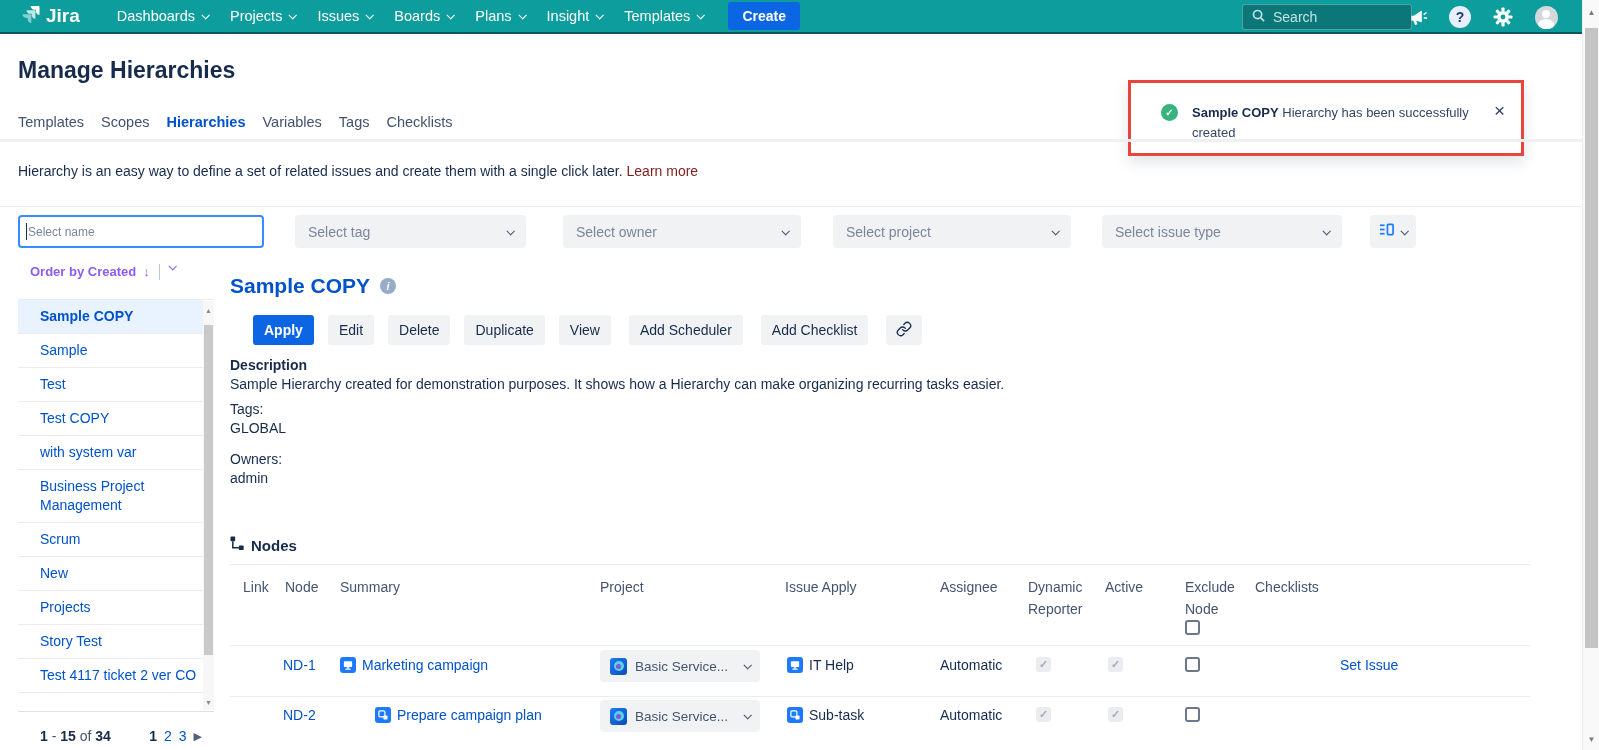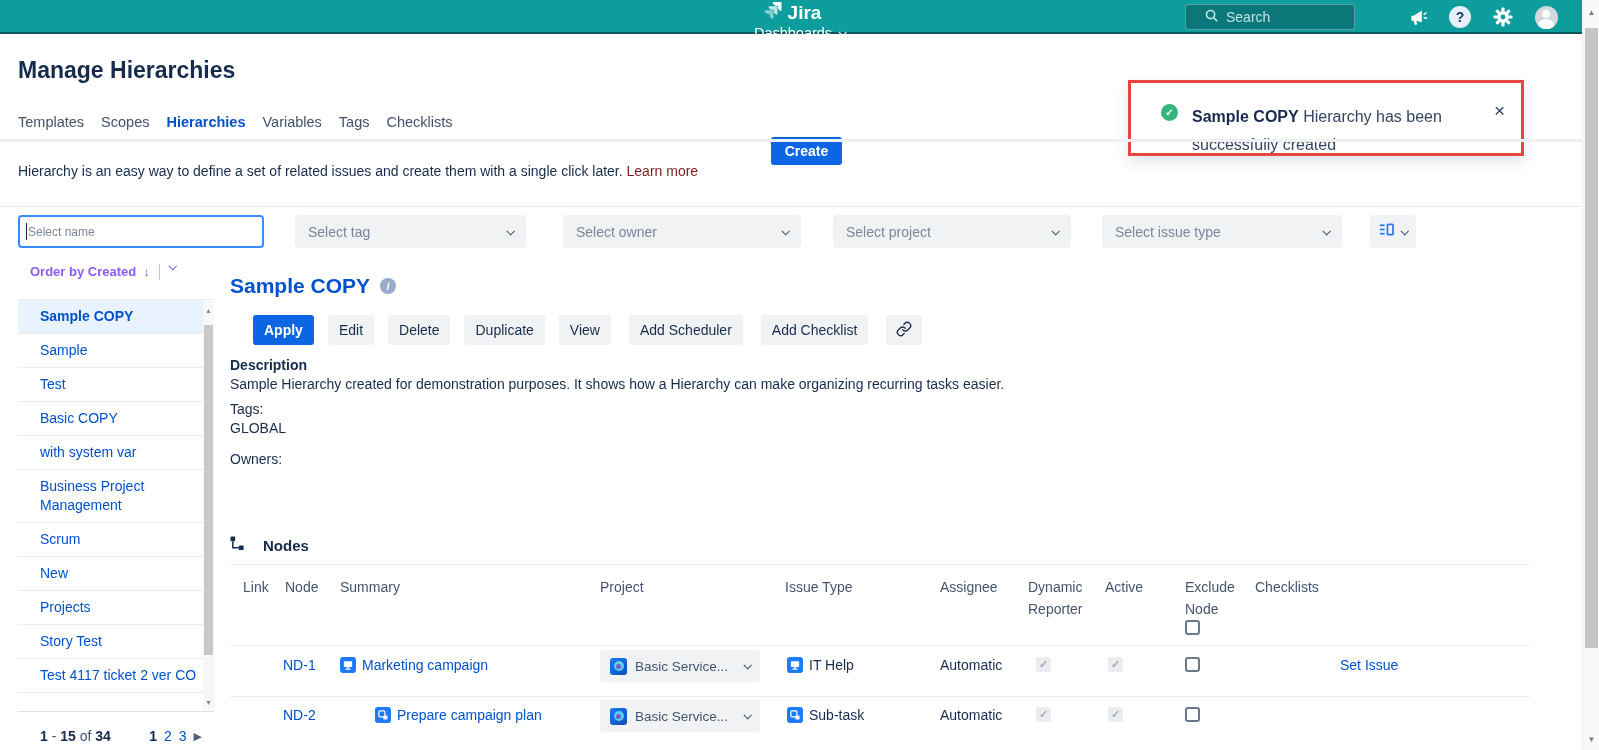--- a/index.html
+++ b/index.html
@@ -3,44 +3,44 @@
 <meta charset="utf-8">
 <style>
   * { margin:0; padding:0; box-sizing:border-box; }
   html,body { background:#fff; }
   body { font-family:"Liberation Sans", sans-serif; color:#172B4D; }
   .screen { position:relative; width:1599px; height:750px; background:#fff; overflow:hidden; }
 
   
   .topnav { position:absolute; top:0; left:0; width:1599px; height:34px; background:#0E9D9D;
             display:flex; align-items:center; padding:0 10px; color:#fff;
-            border-bottom:2px solid rgba(10,30,40,.55);flex-direction:column; }
+            border-bottom:2px solid rgba(10,30,40,.55); }
   .brand { display:flex; align-items:center; gap:6px; margin:0 26px 0 10px; font-size:19px; font-weight:700; color:#fff; }
   .nav-item { display:flex; align-items:center; gap:7px; padding:0 11px; font-size:14.5px; color:#fff; height:34px; cursor:pointer; }
   .chev { display:inline-block; width:6px; height:6px; border-right:1.6px solid currentColor; border-bottom:1.6px solid currentColor; transform:rotate(45deg) translateY(-1px); }
   .create-btn { margin-left:14px; background:#0C66E4; color:#fff; border:none; border-radius:3px;
                 padding:6px 14px; font-size:14px; font-weight:700; font-family:inherit; cursor:pointer; }
-  .nav-search { position:absolute; left:1185px; top:4px; width:170px; height:26px; display:flex; align-items:center; gap:8px;
-                background:rgba(5,50,55,.35); border:1px solid rgba(255,255,255,.30); border-radius:3px; padding:0 19px; }
+  .nav-search { position:absolute; left:1242px; top:4px; width:170px; height:26px; display:flex; align-items:center; gap:8px;
+                background:rgba(5,50,55,.35); border:1px solid rgba(255,255,255,.30); border-radius:3px; padding:0 9px; }
   .nav-search input { background:transparent; border:none; outline:none; color:#DFF3F3; font-size:14px; width:110px; font-family:inherit; }
   .nav-search input::placeholder { color:#BFE2E2; }
   .nav-ico { position:absolute; top:5px; width:24px; height:24px; display:flex; align-items:center; justify-content:center; cursor:pointer; }
   .help-circle { width:22px; height:22px; border-radius:50%; background:#E8EFFC; color:#1D3A6E; font-weight:700; font-size:14px;
                  display:flex; align-items:center; justify-content:center; }
   .avatar { width:23px; height:23px; border-radius:50%; background:#D4D8DD; overflow:hidden; position:relative; }
   .avatar::before { content:""; position:absolute; left:7.5px; top:4px; width:8px; height:8px; border-radius:50%; background:#fff; }
   .avatar::after  { content:""; position:absolute; left:3.5px; top:13px; width:16px; height:12px; border-radius:50%; background:#fff; }
 
   
   .toast { position:absolute; left:1128px; top:80px; width:396px; height:76px; background:#fff;
            border:3px solid #E8453C; box-shadow:0 6px 14px rgba(9,30,66,.12); display:flex; align-items:flex-start;
            padding:20px 16px 0 30px; gap:14px; }
   .toast-check { width:17px; height:17px; border-radius:50%; background:#36B37E; color:#fff; font-size:10px; font-weight:700;
                  display:flex; align-items:center; justify-content:center; flex:0 0 auto; margin-top:1px; }
-  .toast-text { font-size:16px; line-height:28px; color:#344563; width:278px; }
+  .toast-text { font-size:13px; line-height:20px; color:#344563; width:278px; }
   .toast-text b { color:#172B4D; }
   .toast-close { margin-left:auto; font-size:19px; line-height:16px; color:#344563; cursor:pointer; }
 
   
   .page-title { position:absolute; left:18px; top:57px; font-size:23px; font-weight:700; color:#172B4D; }
   .tabs { position:absolute; left:18px; top:114px; display:flex; gap:17px; font-size:14.5px; color:#42526E; }
   .tab { padding-bottom:10px; cursor:pointer; }
   .tab.active { color:#0052CC; font-weight:700; border-bottom:2.5px solid #0052CC; }
   .tabs-rule { position:absolute; left:0; top:139px; width:1582px; height:3px; background:#EFF0F2; }
   .intro { position:absolute; left:18px; top:163px; font-size:14px; color:#172B4D; }
@@ -92,21 +92,21 @@
          font-size:14px; font-family:inherit; cursor:pointer; display:flex; align-items:center; }
   .btn-primary { background:#0C66E4; color:#fff; font-weight:700; }
   .gap6 { margin-left:14px; } .gap14 { margin-left:14px; } .gap18 { margin-left:18px; }
   .btn-icon { width:36px; justify-content:center; }
   .desc { position:absolute; left:230px; top:356px; font-size:14px; line-height:19px; color:#172B4D; width:800px; }
   .desc .lbl { font-weight:700; }
   .desc .blk { margin-top:6px; }
   .desc .blk2 { margin-top:12px; }
 
   
-  .nodes-title { position:absolute; left:230px; top:536px; display:flex; align-items:center; gap:18px;
+  .nodes-title { position:absolute; left:230px; top:536px; display:flex; align-items:center; gap:6px;
                  font-size:15px; font-weight:700; color:#172B4D; }
   .rule { position:absolute; background:#EBECF0; height:1px; left:230px; width:1300px; }
   .hdr { position:absolute; top:576px; font-size:14px; color:#44546F; line-height:22px; }
   .w62 { width:64px; } .w58 { width:60px; }
   .cb { position:absolute; width:15px; height:15px; border-radius:3px; cursor:pointer; }
   .cb.checked { background:#EBECF0; color:#A5ADBA; display:flex; align-items:center; justify-content:center;
                 font-size:11px; font-weight:700; }
   .cb.empty { background:#fff; border:2px solid #6B778C; }
   .cell { position:absolute; font-size:14px; color:#172B4D; }
   .cell.link { color:#0052CC; cursor:pointer; }
@@ -281,21 +281,21 @@
       <div class="side-item selected">
           <span>Sample COPY</span>
         </div>
       <div class="side-item">
           <span>Sample</span>
         </div>
       <div class="side-item">
           <span>Test</span>
         </div>
       <div class="side-item">
-          <span>Basic COPY</span>
+          <span>Test COPY</span>
         </div>
       <div class="side-item">
           <span>with system var</span>
         </div>
       <div class="side-item">
           <span>Business Project Management</span>
         </div>
       <div class="side-item">
           <span>Scrum</span>
         </div>
@@ -350,41 +350,42 @@
         </svg>
       </span>
     </button>
   </div>
   <div class="desc">
     <div class="lbl">Description</div>
     <div>Sample Hierarchy created for demonstration purposes. It shows how a Hierarchy can make organizing recurring tasks easier.</div>
     <div class="blk">Tags:</div>
     <div>GLOBAL</div>
     <div class="blk2">Owners:</div>
+    <div>admin</div>
   </div>
 
   <div class="nodes-title">
     <span>
       <svg width="15" height="15" viewBox="0 0 16 16">
           <g fill="#172B4D">
             <rect x="0.5" y="0.5" width="5" height="5" rx="1"></rect>
             <rect x="9.5" y="10" width="5" height="5" rx="1"></rect>
           </g>
           <path d="M3 5.5 V12.5 H9.5" fill="none" stroke="#172B4D" stroke-width="1.6"></path>
         </svg>
     </span>
     <span>Nodes</span>
   </div>
   <div class="rule" style="top:564px;"></div>
 
   <div class="hdr" style="left:243px;">Link</div>
   <div class="hdr" style="left:285px;">Node</div>
   <div class="hdr" style="left:340px;">Summary</div>
   <div class="hdr" style="left:600px;">Project</div>
-  <div class="hdr" style="left:785px;">Issue Type</div>
+  <div class="hdr" style="left:785px;">Issue Apply</div>
   <div class="hdr" style="left:940px;">Assignee</div>
   <div class="hdr w62" style="left:1028px;">Dynamic Reporter</div>
   <div class="hdr" style="left:1105px;">Active</div>
   <div class="hdr w58" style="left:1185px;">Exclude Node</div>
   <div class="hdr" style="left:1255px;">Checklists</div>
   <span class="cb empty" style="left:1185px; top:620px;"></span>
 
   <div class="rule" style="top:645px;"></div>
 
   <div class="cell link" style="left:283px; top:657px;">ND-1</div>

